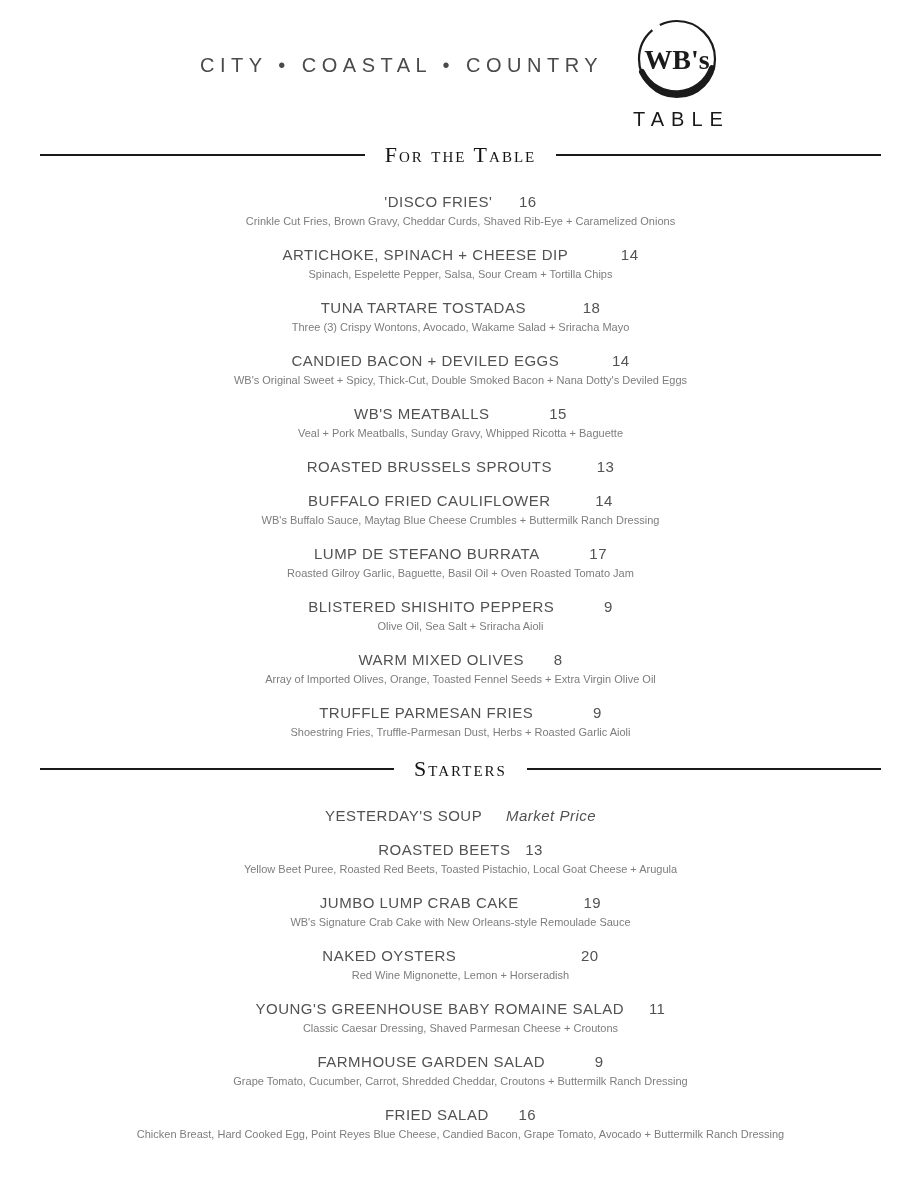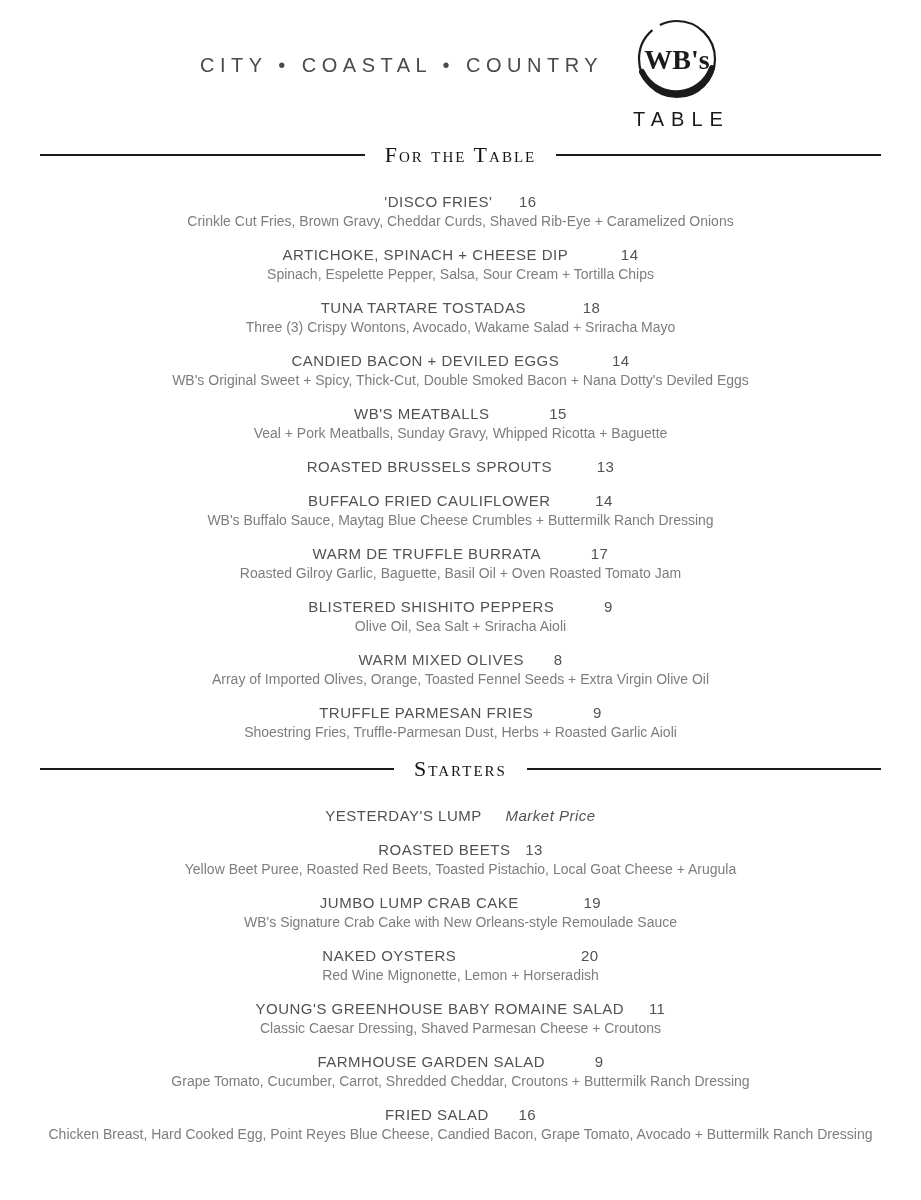--- a/index.html
+++ b/index.html
@@ -27,21 +27,21 @@
   .heading-rule { flex:1; height:2px; background:#1a1a1a; }
   .heading-text {
     margin:0 20px; font-variant:small-caps; font-size:22px; line-height:26px;
     letter-spacing:2px; color:#141414; white-space:nowrap;
   }
 
   .menu-item { text-align:center; margin-bottom:14px; }
   .item-title-row { font-size:15px; line-height:20px; letter-spacing:0.5px; color:#525252; white-space:nowrap; }
   .item-name { display:inline-block; }
   .item-price { display:inline-block; }
-  .item-desc { font-size:14px; line-height:19px; color:#7d7d7d; white-space:nowrap; }
+  .item-desc { font-size:11px; line-height:19px; color:#7d7d7d; white-space:nowrap; }
   .item-desc:empty { display:none; }
 </style>
 </head>
 <body>
 
 <div class="page">
 
   <div class="tagline">CITY • COASTAL • COUNTRY</div>
 
   <div class="logo">
@@ -111,21 +111,21 @@
     <div class="menu-item">
       <div class="item-title-row">
         <span class="item-name">BUFFALO FRIED CAULIFLOWER</span>
         <span class="item-price" style="margin-left: 40px;">14</span>
       </div>
       <div class="item-desc">WB's Buffalo Sauce, Maytag Blue Cheese Crumbles + Buttermilk Ranch Dressing</div>
     </div>
 
     <div class="menu-item">
       <div class="item-title-row">
-        <span class="item-name">WARM DE TRUFFLE BURRATA</span>
+        <span class="item-name">LUMP DE STEFANO BURRATA</span>
         <span class="item-price" style="margin-left: 45px;">17</span>
       </div>
       <div class="item-desc">Roasted Gilroy Garlic, Baguette, Basil Oil + Oven Roasted Tomato Jam</div>
     </div>
 
     <div class="menu-item">
       <div class="item-title-row">
         <span class="item-name">BLISTERED SHISHITO PEPPERS</span>
         <span class="item-price" style="margin-left: 45px;">9</span>
       </div>
@@ -152,21 +152,21 @@
 
     <section class="menu-section">
       <div class="section-heading">
         <div class="heading-rule"></div>
         <div class="heading-text">Starters</div>
         <div class="heading-rule"></div>
       </div>
       <div class="section-items">
     <div class="menu-item">
       <div class="item-title-row">
-        <span class="item-name">YESTERDAY'S LUMP</span>
+        <span class="item-name">YESTERDAY'S SOUP</span>
         <span class="item-price" style="margin-left: 19px; font-style: italic;">Market Price</span>
       </div>
 
     </div>
 
     <div class="menu-item">
       <div class="item-title-row">
         <span class="item-name">ROASTED BEETS</span>
         <span class="item-price" style="margin-left: 10px;">13</span>
       </div>

